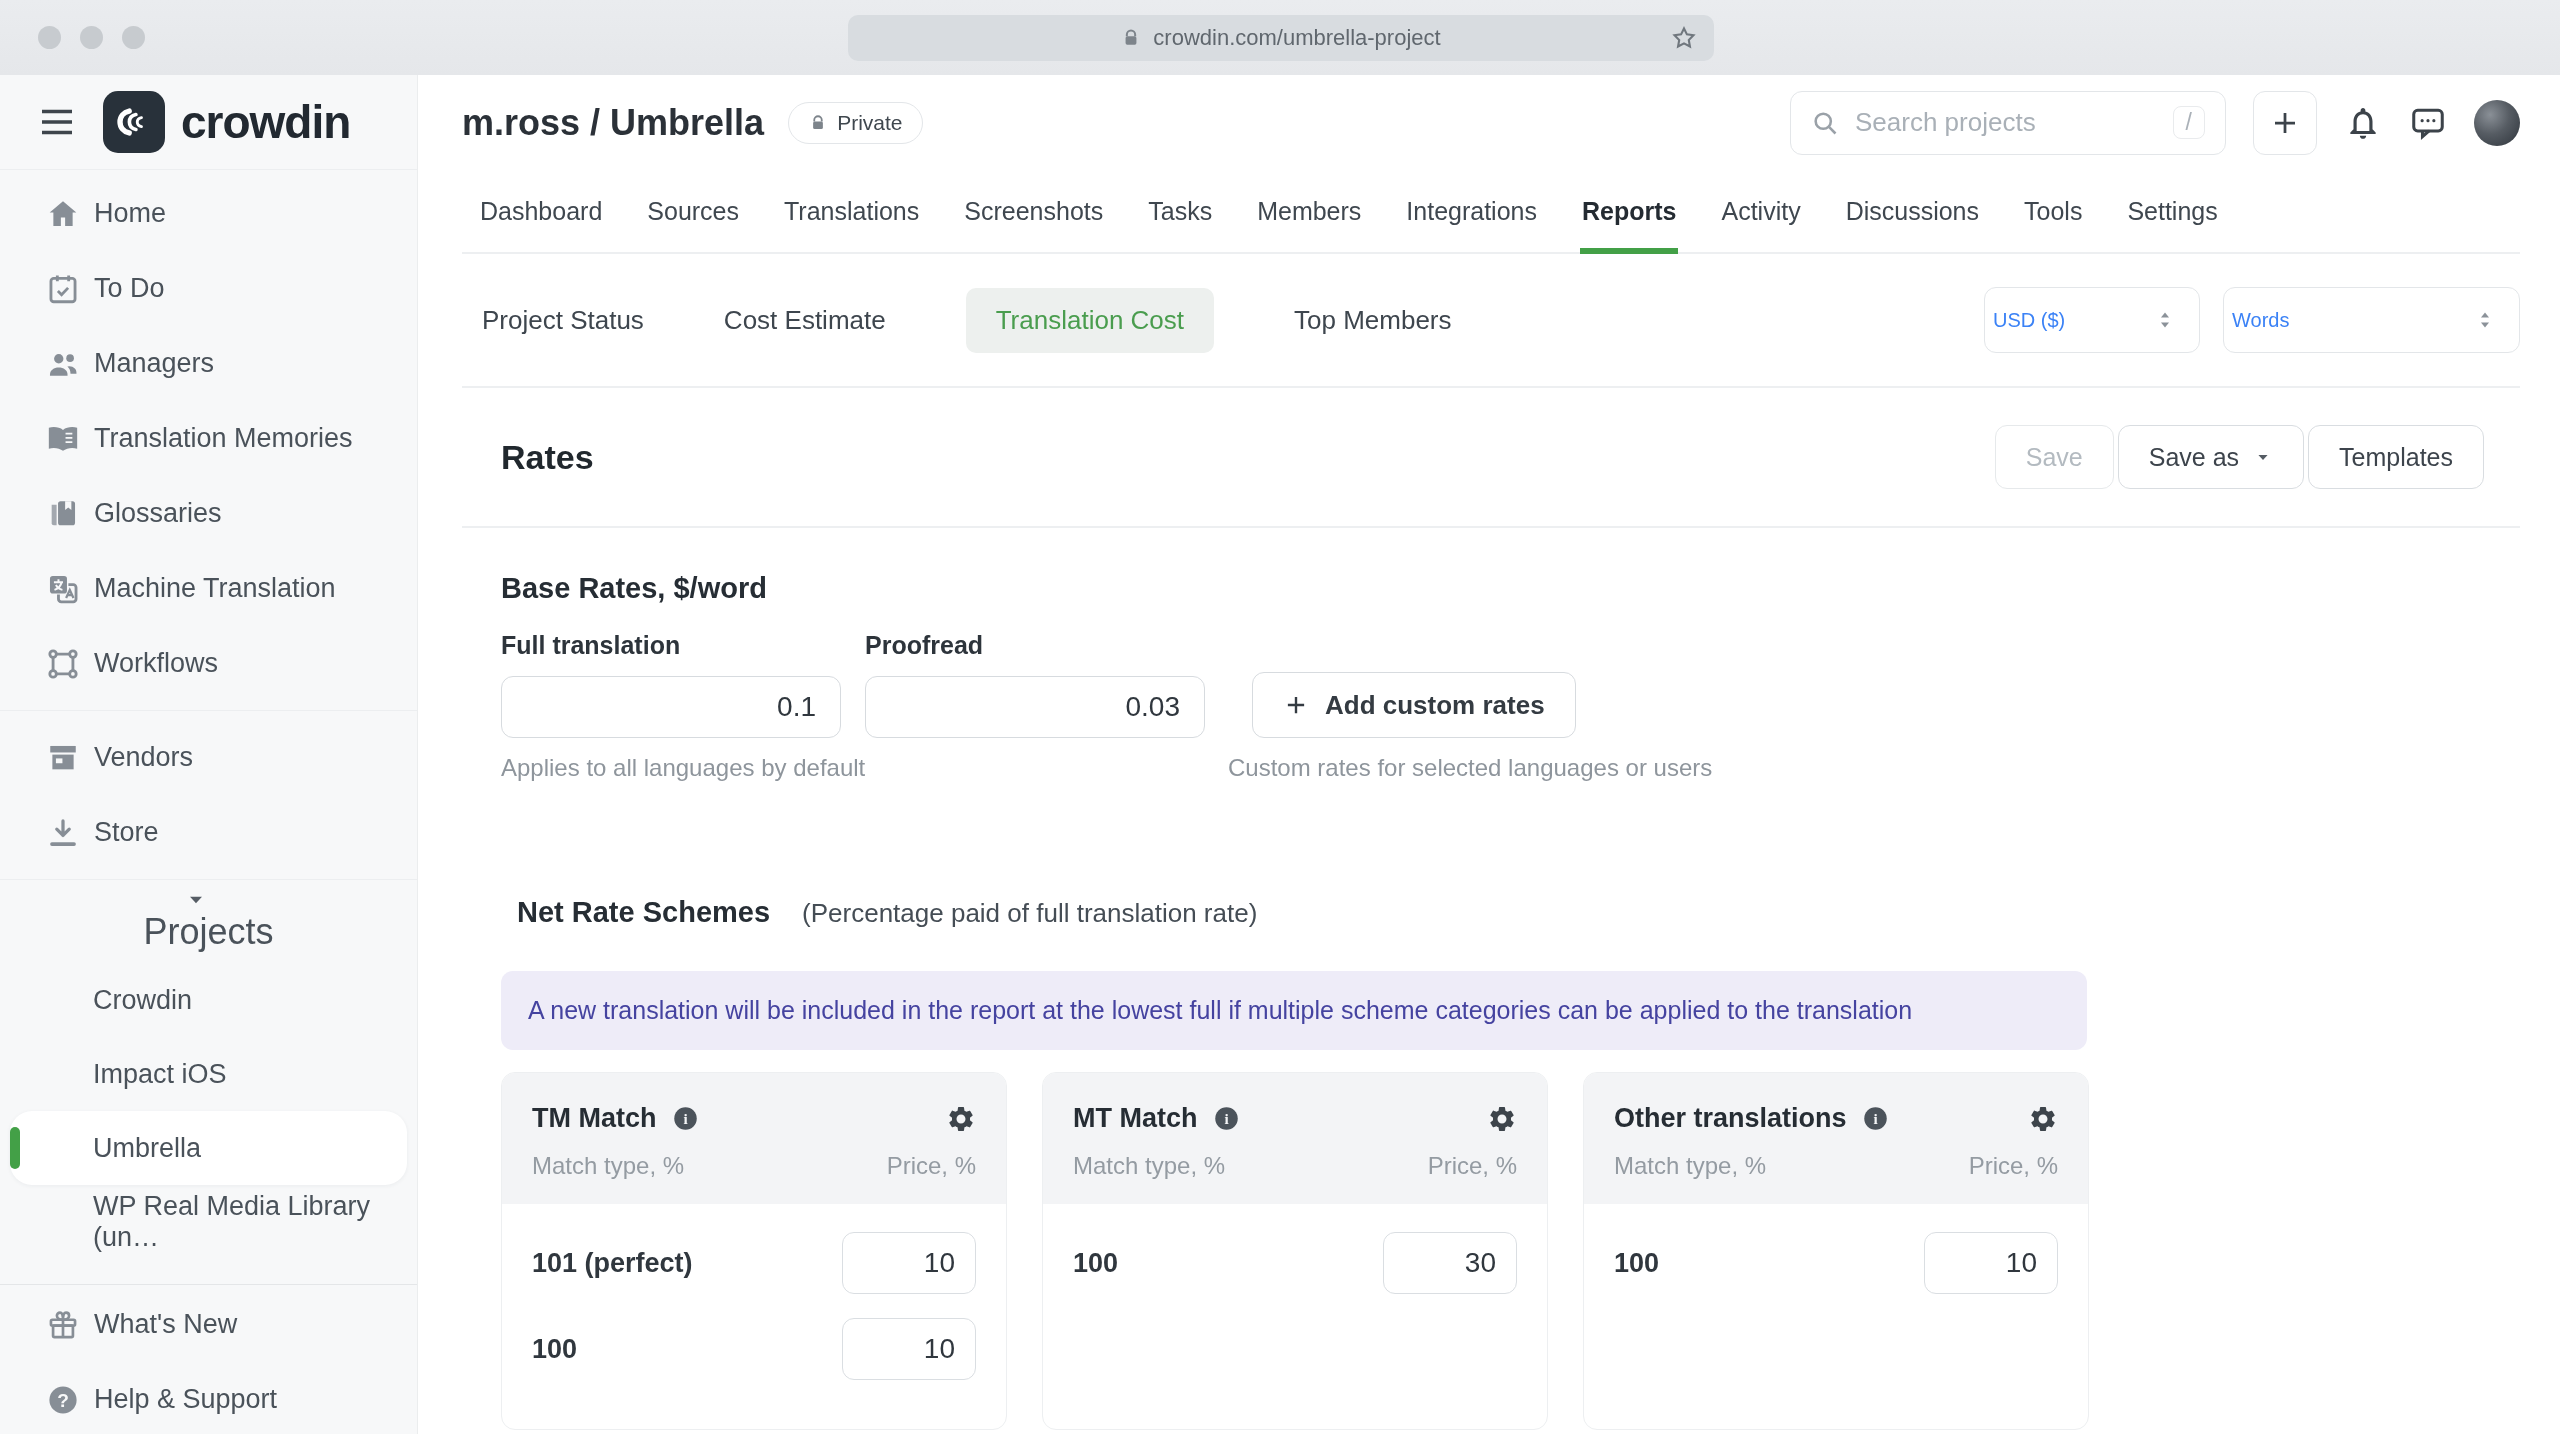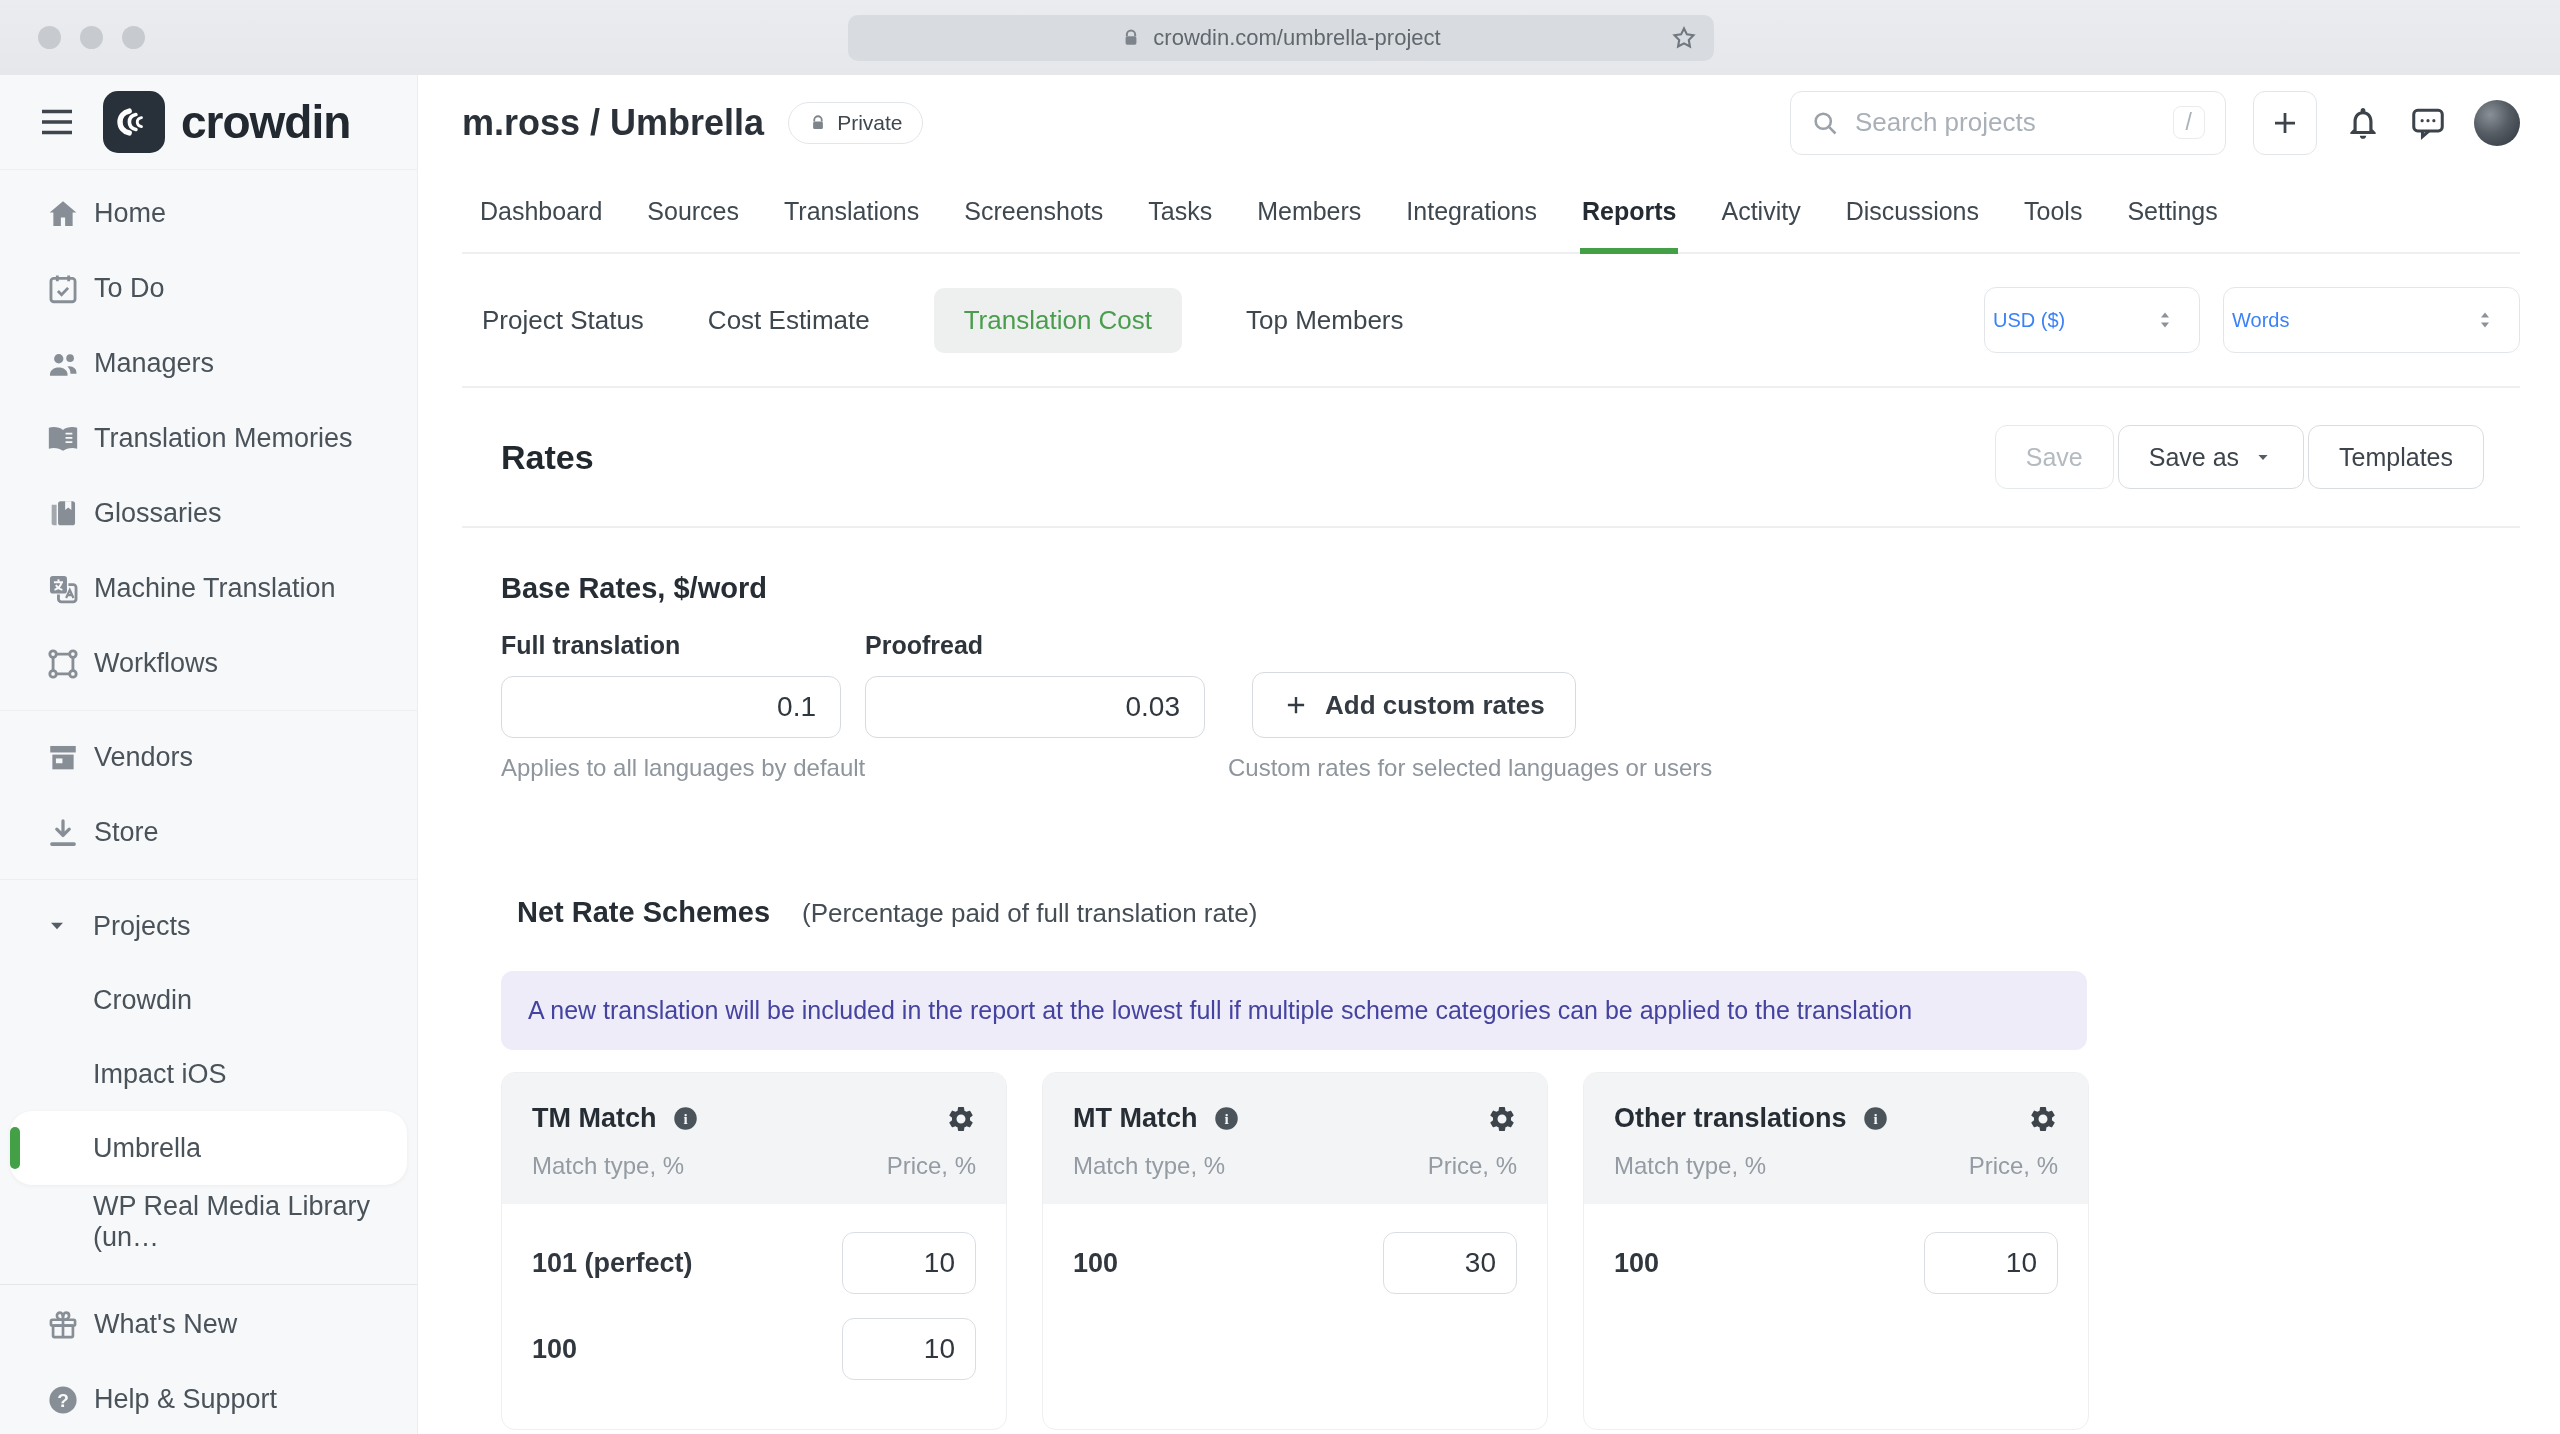--- a/index.html
+++ b/index.html
@@ -29,21 +29,21 @@
   .sidebar { width:418px; flex-shrink:0; background:#f7f8f9; border-right:1px solid #ebedee; position:relative; overflow:hidden; }
   .brand { height:95px; border-bottom:1px solid #eceef0; display:flex; align-items:center; padding-left:39px; cursor:pointer; }
   .burger { color:#3e454c; margin-right:28px; cursor:pointer; }
   .logo-sq { width:62px; height:62px; border-radius:15px; background:#28313a; margin-right:16px;
              display:flex; align-items:center; justify-content:center; }
   .wordmark { font-size:46px; font-weight:bold; color:#222931; letter-spacing:-1px; }
   .nav { padding-top:6px; }
   .nav-item { height:75px; display:flex; align-items:center; padding-left:46px; font-size:27px; color:#4a525a; cursor:pointer; }
   .nav-item .ni { width:34px; height:34px; margin-right:14px; color:#878e96; flex-shrink:0; }
   .nav-div { border-top:1px solid #eceef0; margin:9px 0; }
-  .proj-head { height:74px; display:flex; align-items:center; padding-left:46px; font-size:27px; color:#4a525a; cursor:pointer; }
+  .proj-head { height:74px; display:flex; align-items:center; font-size:36px; color:#4a525a; cursor:pointer;flex-direction:column; }
   .proj-head .caret { width:22px; height:22px; color:#565d65; margin-right:25px; }
   .proj-item { height:74px; display:flex; align-items:center; padding-left:93px; font-size:27px; color:#4a525a; cursor:pointer; position:relative; }
   .proj-item.selected { background:#fff; border-radius:22px; margin:0 10px; padding-left:83px; box-shadow:0 1px 4px rgba(40,50,60,.06); }
   .proj-item.selected::before { content:""; position:absolute; left:0; top:16px; width:10px; height:42px; border-radius:6px; background:#43a047; }
   .side-footer { position:absolute; left:0; right:0; bottom:0; height:150px; background:#f7f8f9; border-top:1px solid #e4e6e8; padding-top:2px; }
 
   
   .main { flex:1; background:#fff; min-width:0; }
   .header-row { height:95px; display:flex; align-items:center; margin:0 40px 0 44px; }
   .proj-title { font-size:36px; font-weight:600; color:#2b3138; white-space:nowrap; }
@@ -57,21 +57,21 @@
   .slash { color:#aab1b8; font-size:23px; border:1px solid #e9ebed; border-radius:8px; padding:2px 12px; }
   .icon-btn { width:64px; height:64px; border:1px solid #e3e6e9; border-radius:12px; background:#fff; display:flex; align-items:center; justify-content:center; color:#3c434a; cursor:pointer; }
   .bare-btn { background:none; border:none; padding:0; color:#3c434a; cursor:pointer; }
   .avatar { width:46px; height:46px; border-radius:50%; background:radial-gradient(circle at 35% 32%, #8a9097 0%, #565c63 45%, #2e343b 100%); cursor:pointer; }
 
   .tabs-row { margin:0 40px 0 44px; padding-left:16px; border-bottom:2px solid #edeff1; display:flex; gap:41px; }
   .tab { font-size:25px; color:#3f474f; padding:27px 2px 26px; position:relative; cursor:pointer; white-space:nowrap; }
   .tab.active { font-weight:bold; color:#242b32; }
   .tab.active::after { content:""; position:absolute; left:0; right:0; bottom:-2px; height:6px; background:#43a047; }
 
-  .subtabs-row { margin:0 40px 0 44px; border-bottom:2px solid #edeff1; height:134px; display:flex; align-items:center; padding-left:20px; gap:64px; }
+  .subtabs-row { margin:0 40px 0 44px; border-bottom:2px solid #edeff1; height:134px; display:flex; align-items:center; padding-left:20px; gap:80px; }
   .subtab { font-size:26px; color:#3e464e; cursor:pointer; white-space:nowrap; }
   .subtab.active { background:#edf0ee; color:#4a9d4e; border-radius:10px; padding:17px 30px; }
   .selects { margin-left:auto; display:flex; gap:23px; }
   .select { height:66px; border:1px solid #e3e6e9; border-radius:12px; background:#fff; display:flex; align-items:center; padding:0 22px 0 8px; font-size:20px; color:#3b82f6; cursor:pointer; }
   .select .ud { margin-left:auto; color:#8b9299; }
   .select.currency { width:216px; }
   .select.unit { width:297px; }
 
   .rates-row { margin:0 40px 0 44px; border-bottom:2px solid #edeff1; height:140px; display:flex; align-items:center; padding-left:39px; padding-right:36px; }
   .rates-title { font-size:34px; font-weight:bold; color:#21282e; }

